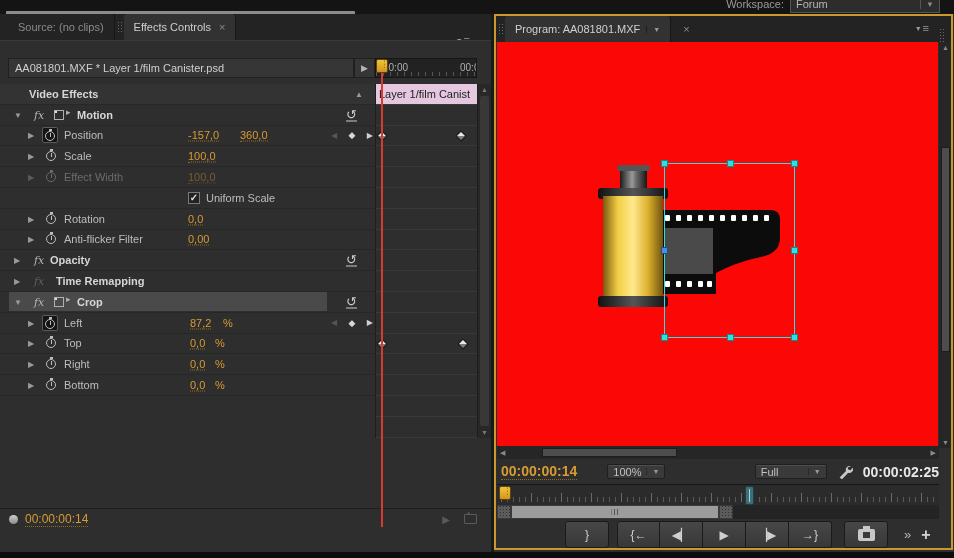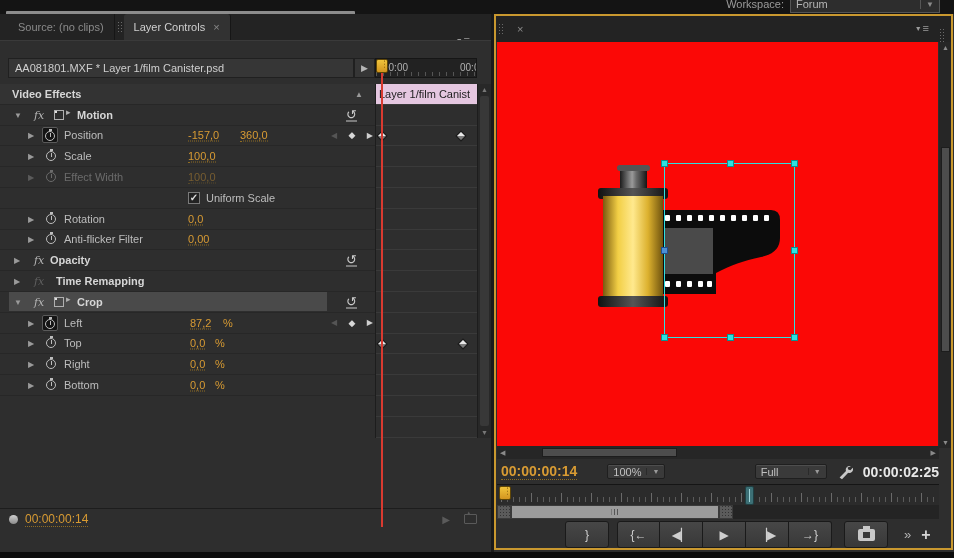--- a/index.html
+++ b/index.html
@@ -185,21 +185,21 @@
   </div>
 
   <div id="ec">
     <div class="tabbar" style="left:0; right:0; top:0;">
       <div style="width:8px"></div>
       <div class="tab">
         <span>Source: (no clips)</span>
       </div>
       <div class="griplet"></div>
       <div class="tab active">
-        <span>Layer Controls</span>
+        <span>Effects Controls</span>
         <span class="close">×</span>
       </div>
     </div>
     <div class="panel-menu" style="right:22px;">
       <span class="dd">▼</span>
       <span class="bars">≡</span>
     </div>
     <div class="griplet" style="position:absolute; right:4px; top:19px; height:16px;"></div>
 
     <div class="body">
@@ -214,21 +214,21 @@
       <div class="ruler">
         <span class="t0">00:00</span>
         <span class="t1">00:00</span>
         <div class="ticks"></div>
       </div>
       <div class="ph-marker" style="left:376px; top:18px;"></div>
 
       <div class="rows">
 
         <div class="row vefx-row">
-          <span class="glabel" style="left:12px">Video Effects</span>
+          <span class="glabel" style="left:29px">Video Effects</span>
           <span class="collapse">▲</span>
         </div>
 
         <div class="row">
           <span class="tri" style="left:14px">▼</span>
           <span class="fxb" style="left:34px">fx</span>
           <span class="xform" style="left:54px"></span>
           <span class="glabel" style="left:77px">Motion</span>
           <span class="reset">↺</span>
         </div>
@@ -381,20 +381,24 @@
         </div>
       </div>
     </div>
   </div>
 
   <div id="pg">
     <div class="focus-ring"></div>
 
     <div class="tabbar">
       <div class="griplet"></div>
+      <div class="tab active">
+        <span>Program: AA081801.MXF</span>
+        <span class="dd" style="font-size:7px; color:#9a9a9a; border-left:1px solid #1d1d1d; padding-left:6px;">▼</span>
+      </div>
       <div class="tab" style="border-right:none;">
         <span class="close">×</span>
       </div>
     </div>
     <div class="panel-menu" style="right:26px; top:8px;">
       <span class="dd">▼</span>
       <span class="bars">≡</span>
     </div>
     <div class="griplet" style="position:absolute; right:8px; top:7px; height:16px;"></div>
 

